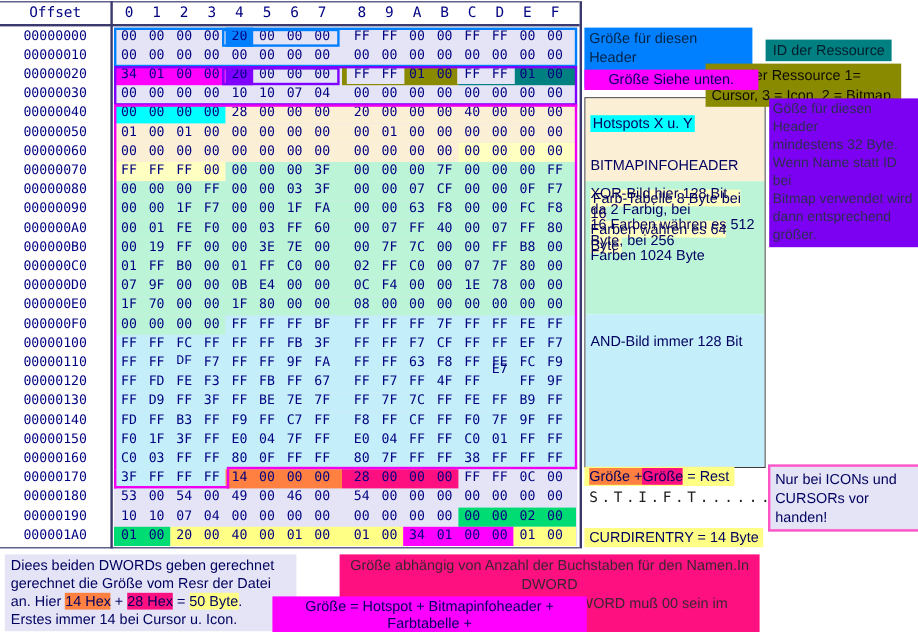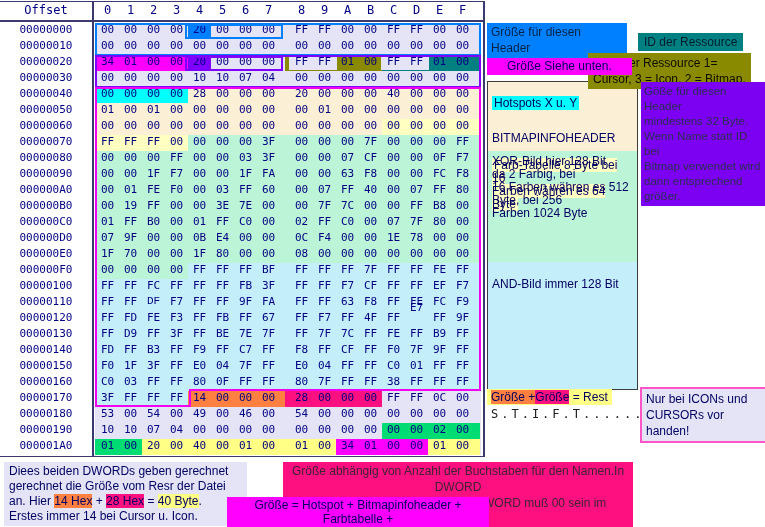--- a/index.html
+++ b/index.html
@@ -610,26 +610,27 @@
     <div class="sec sec-mint">XOR-Bild hier 128 Bit
 da 2 Farbig, bei
  16 Farben währen es 512
 Byte, bei 256
 Farben 1024 Byte</div>
     <div class="sec sec-blue">AND-Bild immer 128 Bit</div>
   </div>
 
   <div class="lineitem restline" id="restLine"><span class="hl-orange">Größe +</span><span class="hl-deeppink">Größe</span><span class="hl-yellow"> = Rest</span></div>
   <div class="lineitem stift">S.T.I.F.T.......</div>
+  <div class="lineitem curd">CURDIRENTRY = 14 Byte</div>
 
   <div class="iconsnote">Nur bei ICONs und
 CURSORs vor handen!</div>
 
   <div class="dwords" id="dwordsNote"><span>Diees beiden DWORDs geben gerechnet
 gerechnet die Größe vom Resr der Datei
-an. Hier </span><span class="hl-orange">14 Hex</span><span> + </span><span class="hl-deeppink">28 Hex</span><span> = </span><span class="hl-yellow">40 Byte</span><span>.
+an. Hier </span><span class="hl-orange">14 Hex</span><span> + </span><span class="hl-deeppink">28 Hex</span><span> = </span><span class="hl-yellow">50 Byte</span><span>.
 Erstes immer 14 bei Cursor u. Icon.</span></div>
   <div class="pinknote">Größe abhängig von Anzahl der Buchstaben für den Namen.In DWORD
 Schritten wird erhöht. Das letzte WORD muß 00 sein im DWORD!</div>
   <div class="magbottom">Größe = Hotspot + Bitmapinfoheader + Farbtabelle +
 XOR-, + AND-Bild  zusammen gerechnet.</div>
 
 </div>
 
 </body></html>

